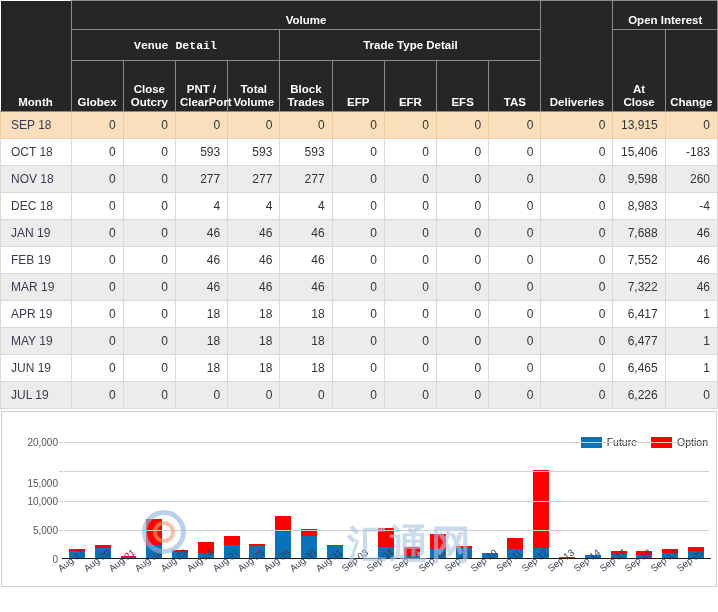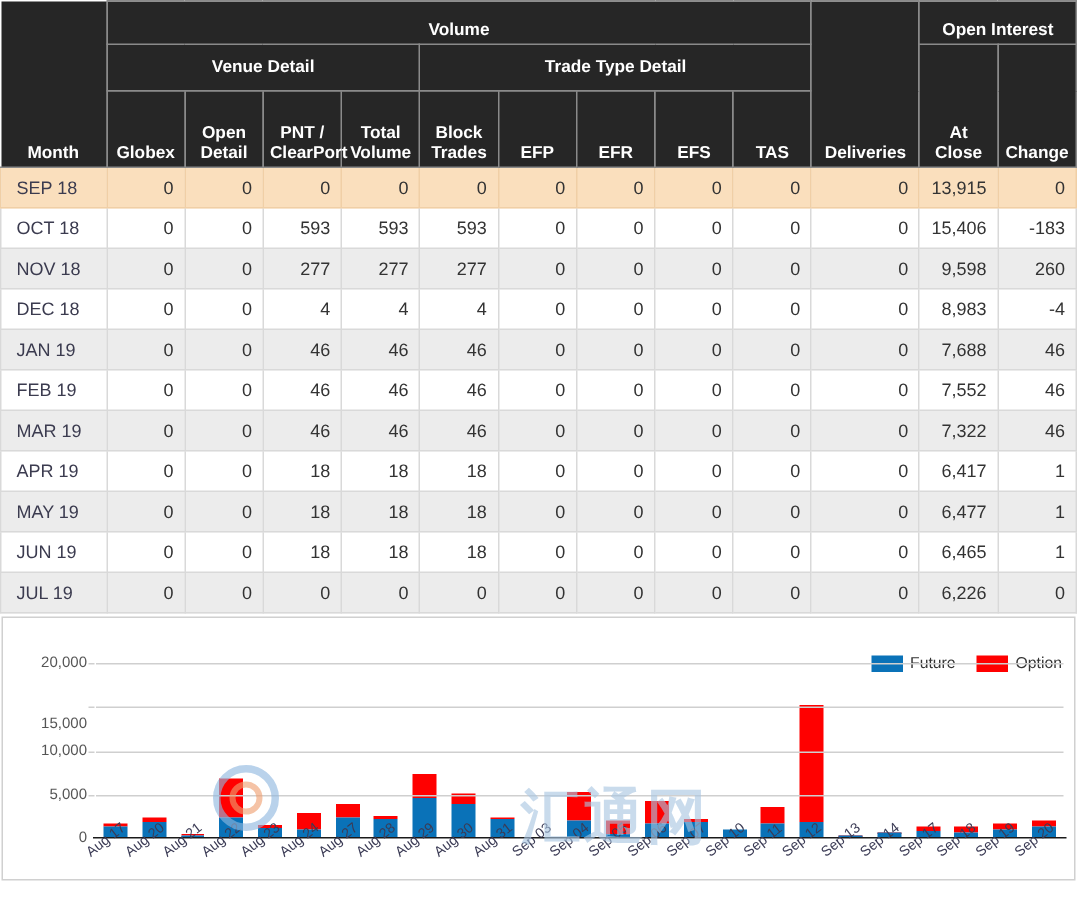--- a/index.html
+++ b/index.html
@@ -130,28 +130,28 @@
 
 <table class="vol-table">
   <thead>
     <tr>
       <th class="blank" rowspan="3" style="width:62px;vertical-align:bottom;">Month</th>
       <th colspan="9" style="height:24px;">Volume</th>
       <th rowspan="3" style="width:63px;vertical-align:bottom;">Deliveries</th>
       <th colspan="2">Open Interest</th>
     </tr>
     <tr>
-      <th colspan="4" style="height:26px;" class="mid">Venue Detail</th>
+      <th colspan="4" style="height:26px;font-family:Liberation Mono, monospace;" class="mid">Venue Detail</th>
       <th colspan="5" class="mid">Trade Type Detail</th>
       <th rowspan="2" style="width:59px;">At Close</th>
       <th rowspan="2" style="width:59px;">Change</th>
     </tr>
     <tr>
       <th style="width:57px;height:46px;">Globex</th>
-      <th style="width:64px;">Open Detail</th>
+      <th style="width:64px;">Close Outcry</th>
       <th style="width:68px;text-align:center;">PNT / ClearPort</th>
       <th style="width:63px;">Total Volume</th>
       <th style="width:62px;">Block Trades</th>
       <th style="width:33px;">EFP</th>
       <th style="width:33px;">EFR</th>
       <th style="width:31px;">EFS</th>
       <th style="width:31px;">TAS</th>
     </tr>
   </thead>
   <tbody id="tbody">

